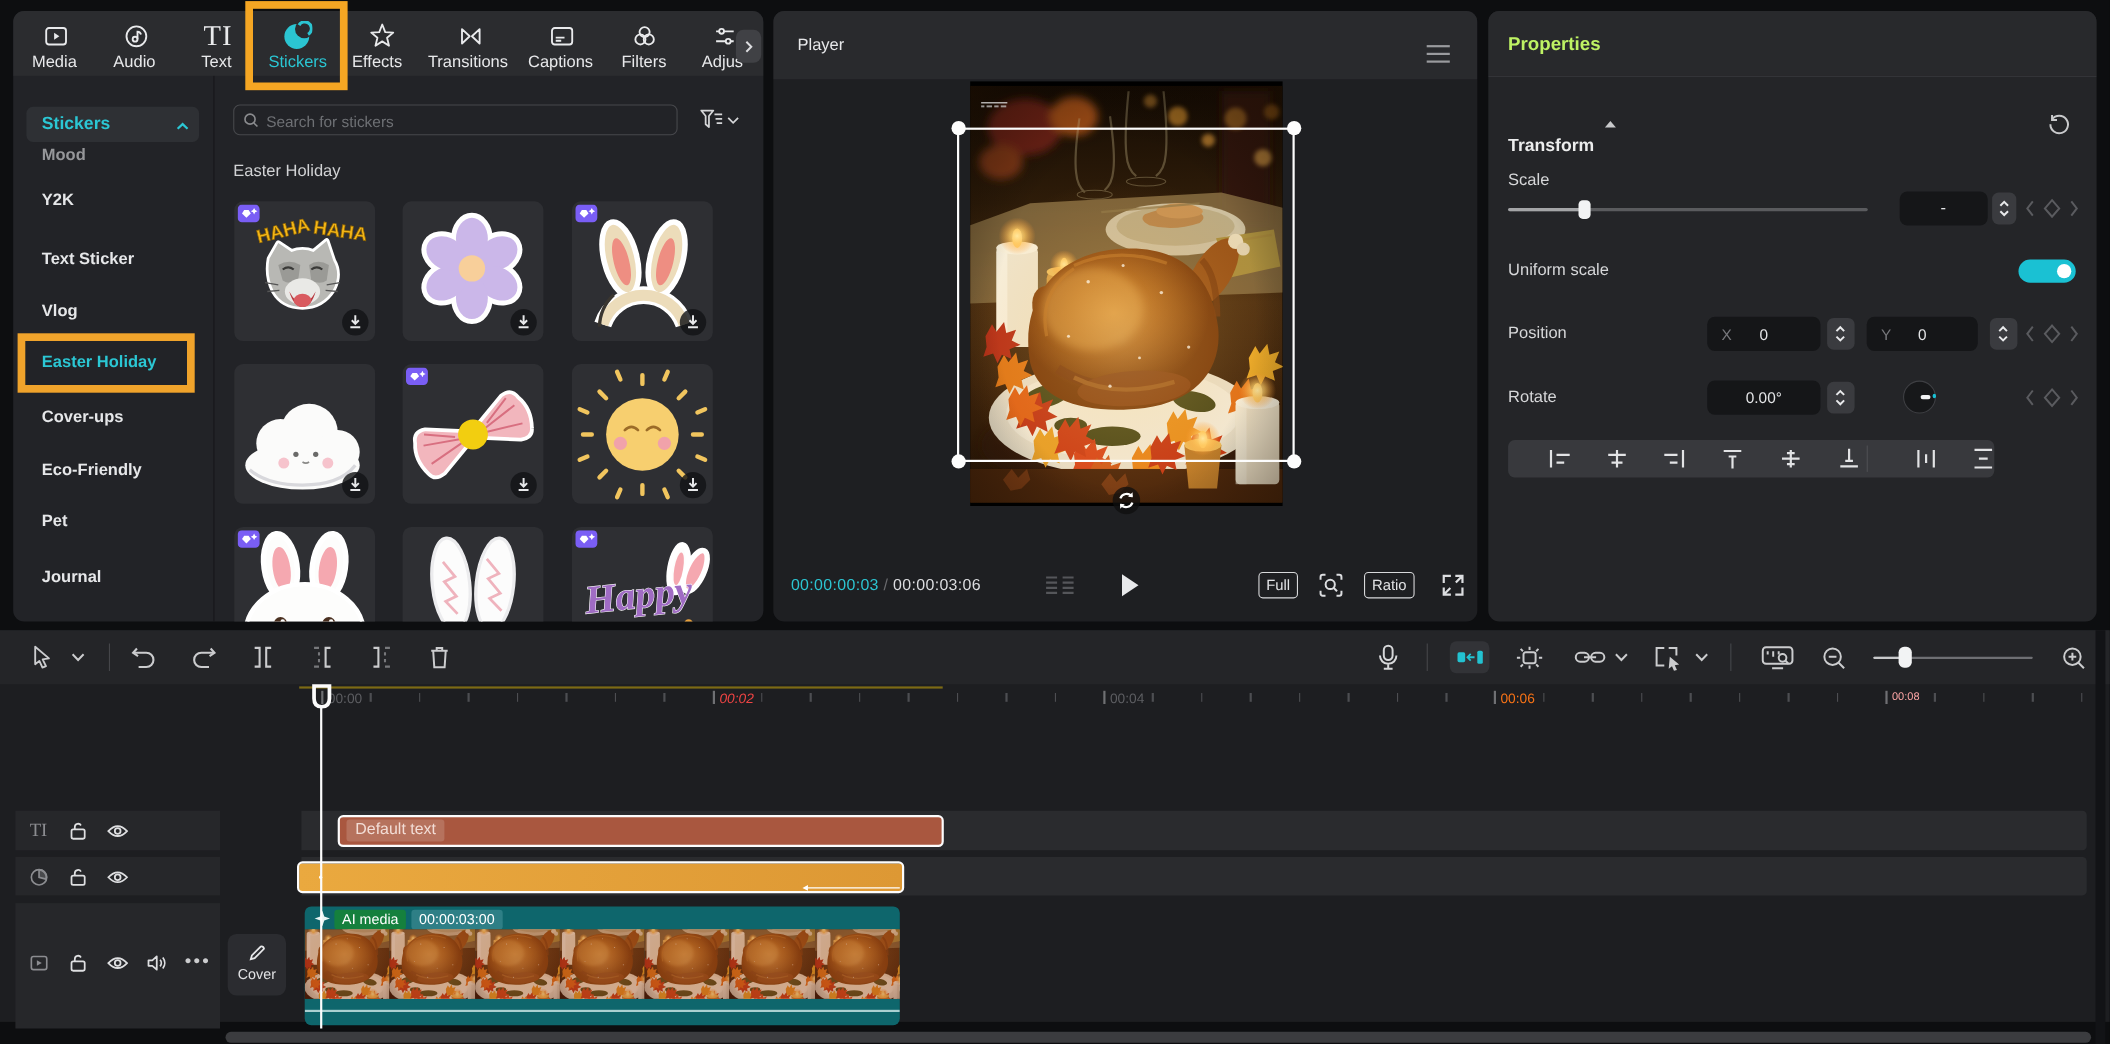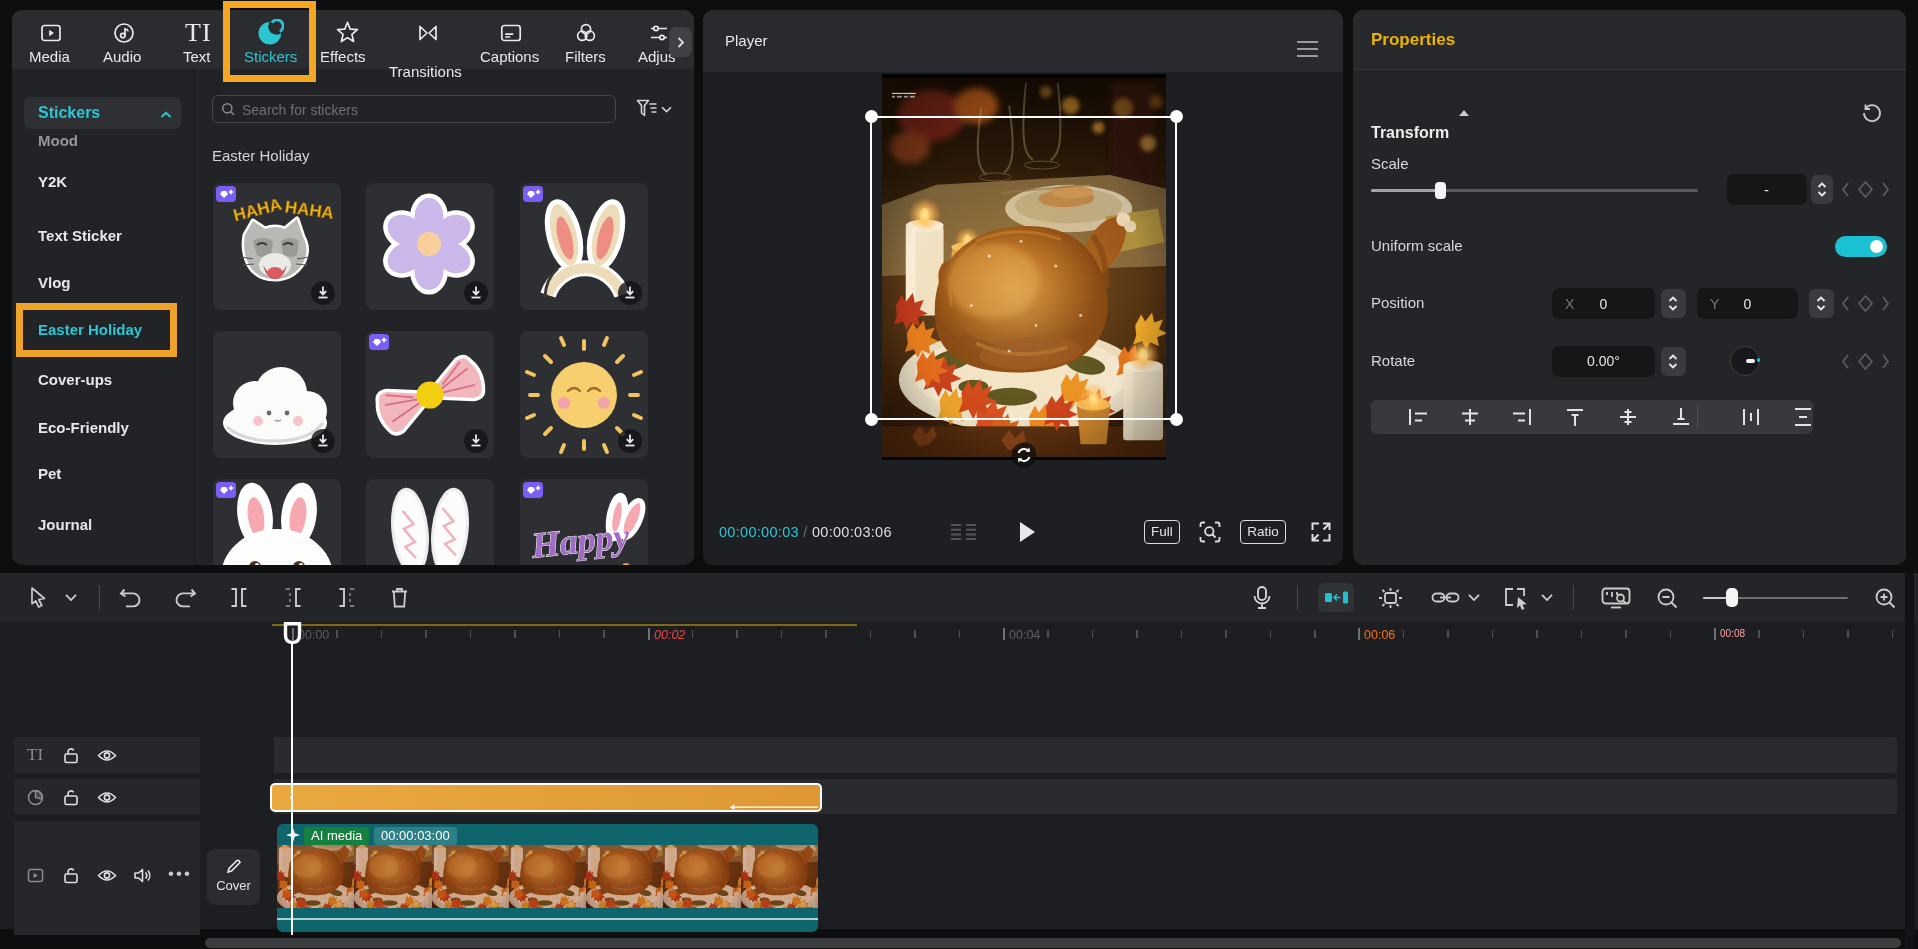--- a/index.html
+++ b/index.html
@@ -35,21 +35,21 @@
         <circle cx="19" cy="7" r="6.1" fill="none" stroke="#2bc5d2" stroke-width="2.9" stroke-dasharray="22 17" transform="rotate(212 19 7)"></circle>
       </svg>
     <div class="abs" style="left:232px;top:38px;color:#2ac6d3;">Stickers</div>
     <svg class="abs" style="left:323px;top:10px" width="25" height="25" viewBox="0 0 24 24" fill="none" stroke="#e9eaec" stroke-width="1.6">
         <path d="M12 2.2 L14.6 8.8 L21.6 9.3 L16.2 13.8 L17.9 20.7 L12 16.9 L6.1 20.7 L7.8 13.8 L2.4 9.3 L9.4 8.8 Z" stroke-linejoin="round"></path>
       </svg>
     <div class="abs" style="left:308px;top:38px;">Effects</div>
     <svg class="abs" style="left:404px;top:11px" width="24" height="24" viewBox="0 0 24 24" fill="none" stroke="#e9eaec" stroke-width="1.7">
         <path d="M4 5.5 V18.5 L11 12 Z M20 5.5 V18.5 L13 12 Z" stroke-linejoin="round"></path>
       </svg>
-    <div class="abs" style="left:377px;top:38px;margin-top:15px;">Transitions</div>
+    <div class="abs" style="left:377px;top:38px;">Transitions</div>
     <svg class="abs" style="left:487px;top:11px" width="24" height="24" viewBox="0 0 24 24" fill="none" stroke="#e9eaec" stroke-width="1.7">
         <rect x="2.8" y="4.5" width="18.4" height="15" rx="2.5"></rect>
         <path d="M6.2 13.2 h8 M6.2 16 h5"></path>
       </svg>
     <div class="abs" style="left:468px;top:38px;">Captions</div>
     <svg class="abs" style="left:562px;top:11px" width="24" height="24" viewBox="0 0 24 24" fill="none" stroke="#e9eaec" stroke-width="1.7">
         <circle cx="12" cy="8.2" r="4.6"></circle>
         <circle cx="8.2" cy="14.8" r="4.6"></circle>
         <circle cx="15.8" cy="14.8" r="4.6"></circle>
       </svg>
@@ -484,21 +484,21 @@
       </svg>
   <div class="abs" style="left:537px;top:448px;width:46px;height:24px;border:1.5px solid #d8d9db;border-radius:4px;color:#e2e3e5;font-size:13.5px;text-align:center;line-height:21px;">Ratio</div>
   <svg class="abs" style="left:606px;top:448px" width="24" height="24" viewBox="0 0 24 24" fill="none" stroke="#dcdde0" stroke-width="2">
         <path d="M14 3.5 h6.5 V10 M10 20.5 H3.5 V14 M20.5 14 v6.5 H14 M3.5 10 V3.5 H10 M14.5 9.5 L20 4 M9.5 14.5 L4 20"></path>
       </svg>
 </div>
 </div>
 
 <div class="panel" id="propspanel" style="left:1353px;top:10px;width:553px;height:555px;background:#242528;">
   <div class="abs" style="left:0;top:0;width:553px;height:59px;background:#28292c;"></div>
-  <div class="abs" style="left:18px;top:20px;font-size:17px;font-weight:bold;color:#eab308;">Properties</div>
+  <div class="abs" style="left:18px;top:20px;font-size:17px;font-weight:bold;color:#bef264;">Properties</div>
   <div class="abs" style="left:0;top:59px;width:553px;height:1px;background:#333438;"></div>
   <div class="abs" id="propbody" style="left:0;top:59px;width:553px;height:496px;color:#d6d7d9;font-size:15px;">
   <div class="abs" style="left:18px;top:35px;font-size:16px;font-weight:bold;color:#eceded;margin-top:20px;">Transform</div>
   <svg class="abs" style="left:105px;top:40px" width="12" height="8" viewBox="0 0 12 8">
         <path d="M6 1 L11 7 H1 Z" fill="#c8c9cb"></path>
       </svg>
   <svg class="abs" style="left:508px;top:33px" width="22" height="22" viewBox="0 0 22 22" fill="none" stroke="#c9cacc" stroke-width="1.8">
         <path d="M4.5 6.5 A 8 8 0 1 1 3 11"></path>
         <path d="M4.5 2.5 V7 H9" stroke-width="1.8"></path>
       </svg>
@@ -736,20 +736,23 @@
     <svg class="abs" style="left:133px;top:294px" width="18" height="17" viewBox="0 0 18 17" fill="none" stroke="#dedfe1" stroke-width="1.6">
         <path d="M2 6 H5.5 L9.5 2.5 V14.5 L5.5 11 H2 Z" stroke-linejoin="round"></path>
         <path d="M12.5 5.5 a4.5 4.5 0 0 1 0 6 M15 3.5 a8 8 0 0 1 0 10"></path>
       </svg>
     <div class="abs" style="left:168px;top:299px;width:22px;height:5px;color:#cbccce;font-size:17px;letter-spacing:2px;line-height:4px;">•••</div>
     <div class="abs" style="left:207px;top:276px;width:53px;height:56px;background:#2b2c30;border-radius:8px;"></div>
     <svg class="abs" style="left:225px;top:285px" width="17" height="17" viewBox="0 0 17 17" fill="none" stroke="#e6e7e9" stroke-width="1.6">
         <path d="M3 14 L4 10.5 L12 2.5 Q14.5 2 15 4.5 L6.5 13 Z"></path>
       </svg>
     <div class="abs" style="left:207px;top:305px;width:53px;text-align:center;font-size:13px;color:#e2e3e5;">Cover</div>
+    <div class="abs" id="textclip" style="left:307px;top:167.5px;width:551px;height:29px;background:#a9573f;border:2px solid #fdfdfd;border-radius:5px;">
+      <div class="abs" style="left:6px;top:2px;padding:1px 8px 3px;background:rgba(255,255,255,0.16);border-radius:3px;font-size:14.5px;color:#f2ddd6;">Default text</div>
+    </div>
     <div class="abs" id="orangeclip" style="left:270px;top:210px;width:552px;height:29px;background:linear-gradient(90deg,#eaa93f,#dd9834);border:2px solid #fdfdfd;border-radius:5px;">
       <div class="abs" style="left:18px;top:11px;width:3px;height:3px;background:#fff;border-radius:50%;"></div>
       <svg class="abs" style="left:455px;top:18px" width="92" height="8" viewBox="0 0 92 8">
           <path d="M7 3.6 H91 V4.8 H7 Z" fill="#fff"></path>
           <path d="M7.5 1.6 L2.5 4.2 L7.5 6.8 Z" fill="#fff"></path>
         </svg>
     </div>
     <div class="abs" id="videoclip" style="left:277px;top:251px;width:541px;height:108px;background:#0e666c;border-radius:6px;overflow:hidden;">
       <svg class="abs" style="left:8px;top:3px" width="16" height="16" viewBox="0 0 16 16">
           <path d="M8 1 L9.8 6.2 L15 8 L9.8 9.8 L8 15 L6.2 9.8 L1 8 L6.2 6.2 Z" fill="#e8f4f4"></path>

